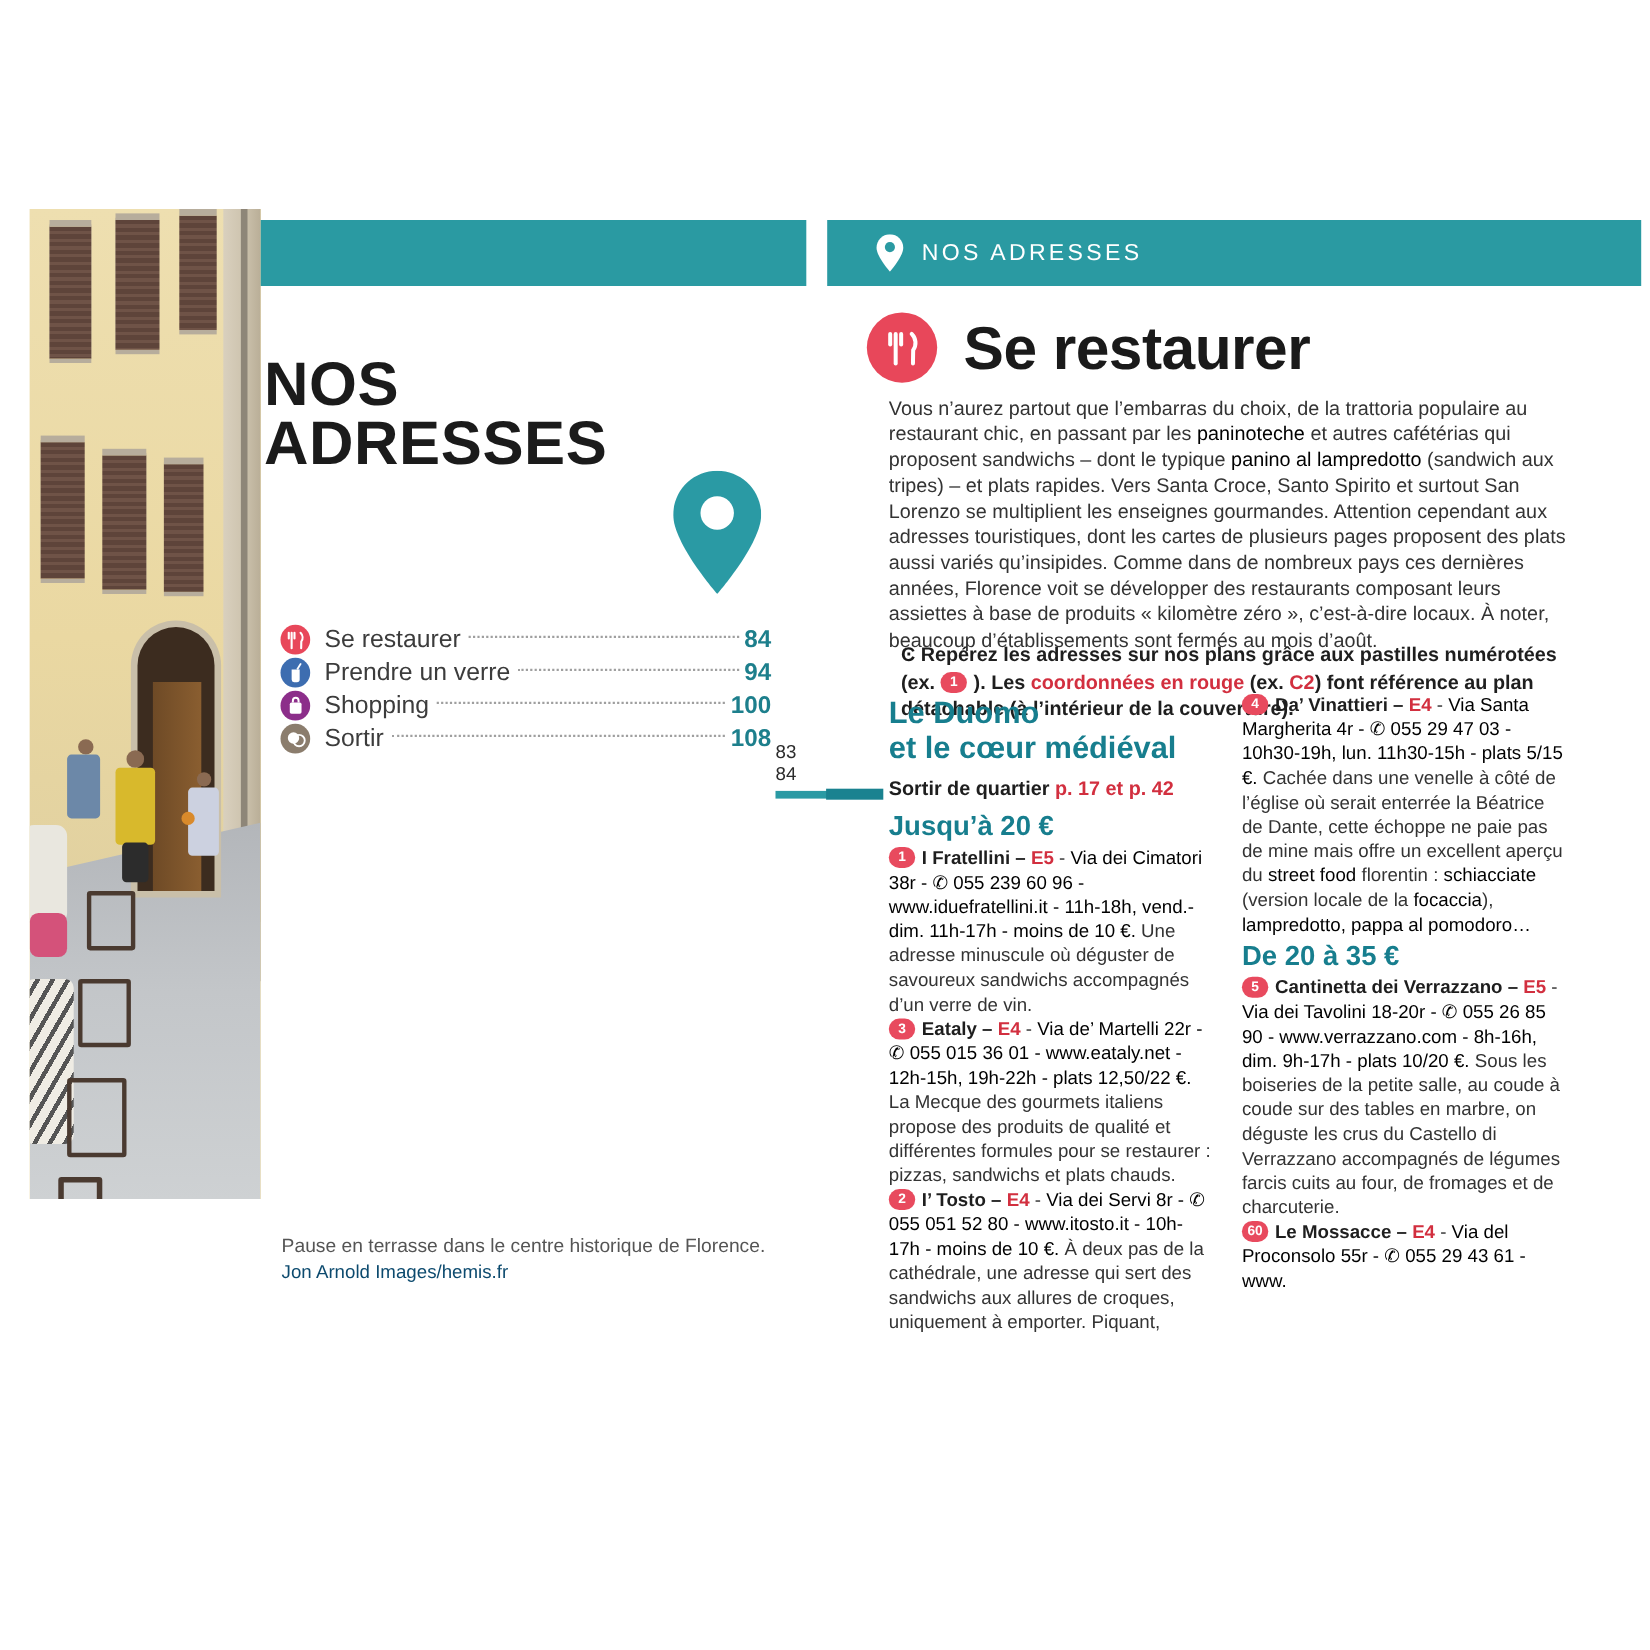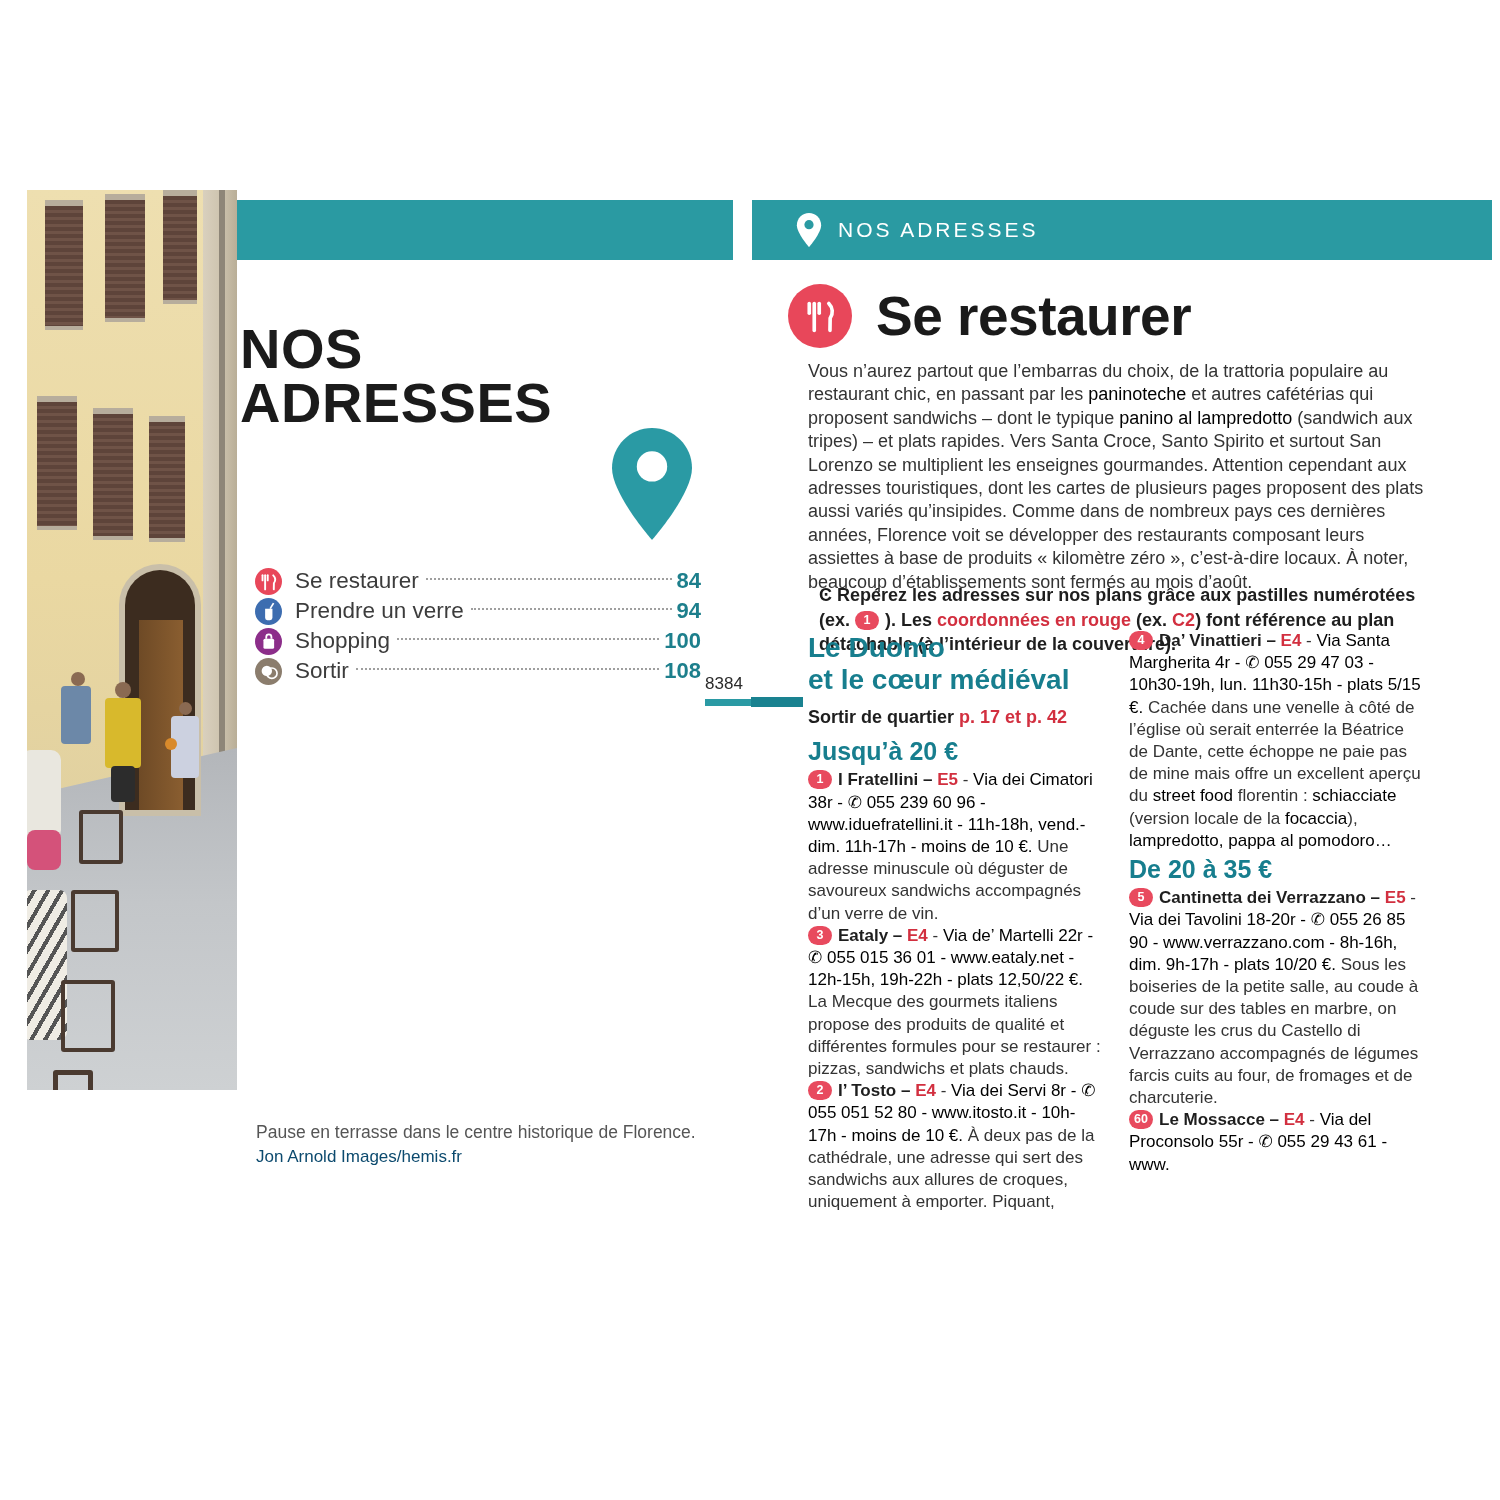--- a/index.html
+++ b/index.html
@@ -29,21 +29,21 @@
   .pin-large{position:absolute;left:612px;top:428px;width:80px;height:112px;}
 
   .toc{position:absolute;left:255px;top:566px;width:446px;list-style:none;margin:0;padding:0;}
   .toc-row{display:flex;align-items:center;height:30px;}
   .toc-icon{width:27px;height:27px;border-radius:50%;flex:0 0 27px;display:flex;align-items:center;justify-content:center;}
   .toc-label{margin-left:13px;font-size:22.5px;color:#3c3c3c;}
   .toc-leader{flex:1;border-bottom:2px dotted #9f9f9f;margin:0 5px 5px 7px;}
   .toc-page{font-size:22px;font-weight:700;color:#1d7f8c;}
 
   .gutter{position:absolute;left:703px;top:674px;width:100px;}
-  .gutter-nums{display:flex;justify-content:flex-start;font-size:17px;color:#2b2b2b;padding:0 2px;}
+  .gutter-nums{display:flex;justify-content:center;font-size:17px;color:#2b2b2b;padding:0 2px;flex-direction:column;}
   .gutter-bars{position:relative;height:14px;margin-top:3px;}
   .gbar1{position:absolute;left:2px;top:2px;width:52px;height:7px;background:#2a9aa4;}
   .gbar2{position:absolute;left:48px;top:0;width:52px;height:10px;background:#1a8290;}
 
   
   .band{position:absolute;left:752px;top:200px;width:740px;height:60px;background:#2a9aa2;
         display:flex;align-items:center;}
   .band-pin{width:26px;height:34px;margin-left:44px;}
   .band-label{color:#ffffff;font-size:21px;letter-spacing:3px;margin-left:16px;}
 

